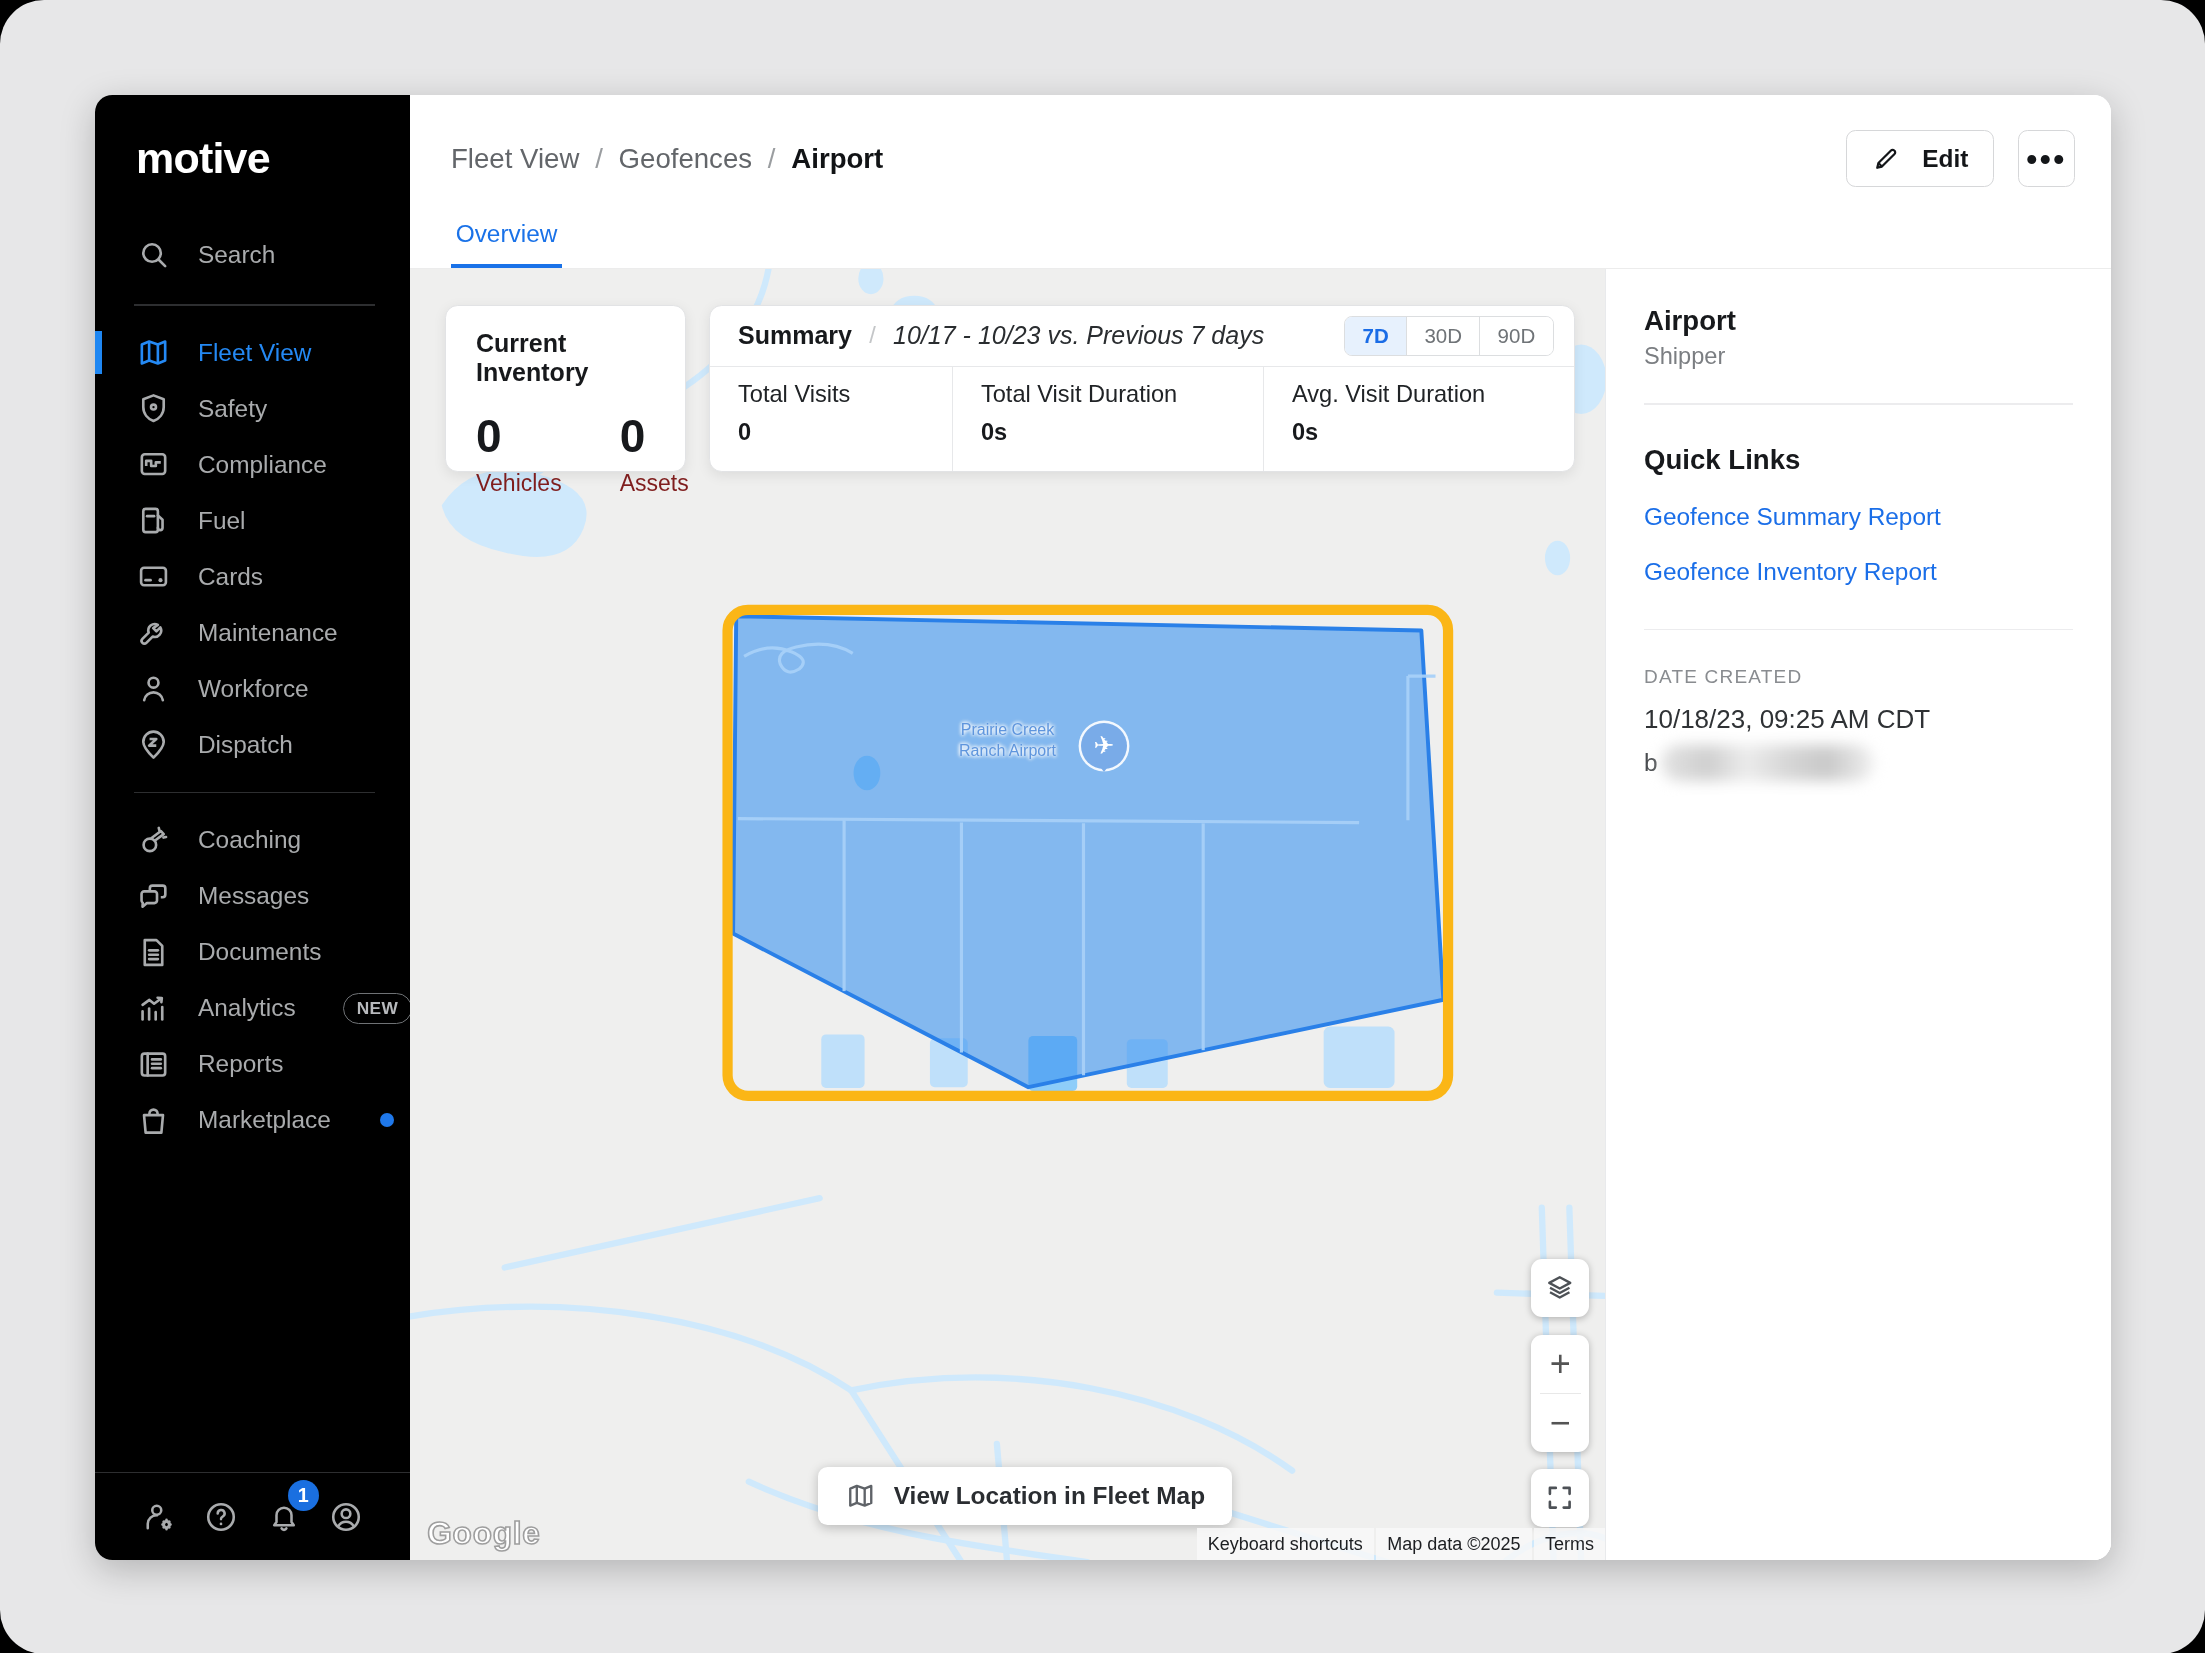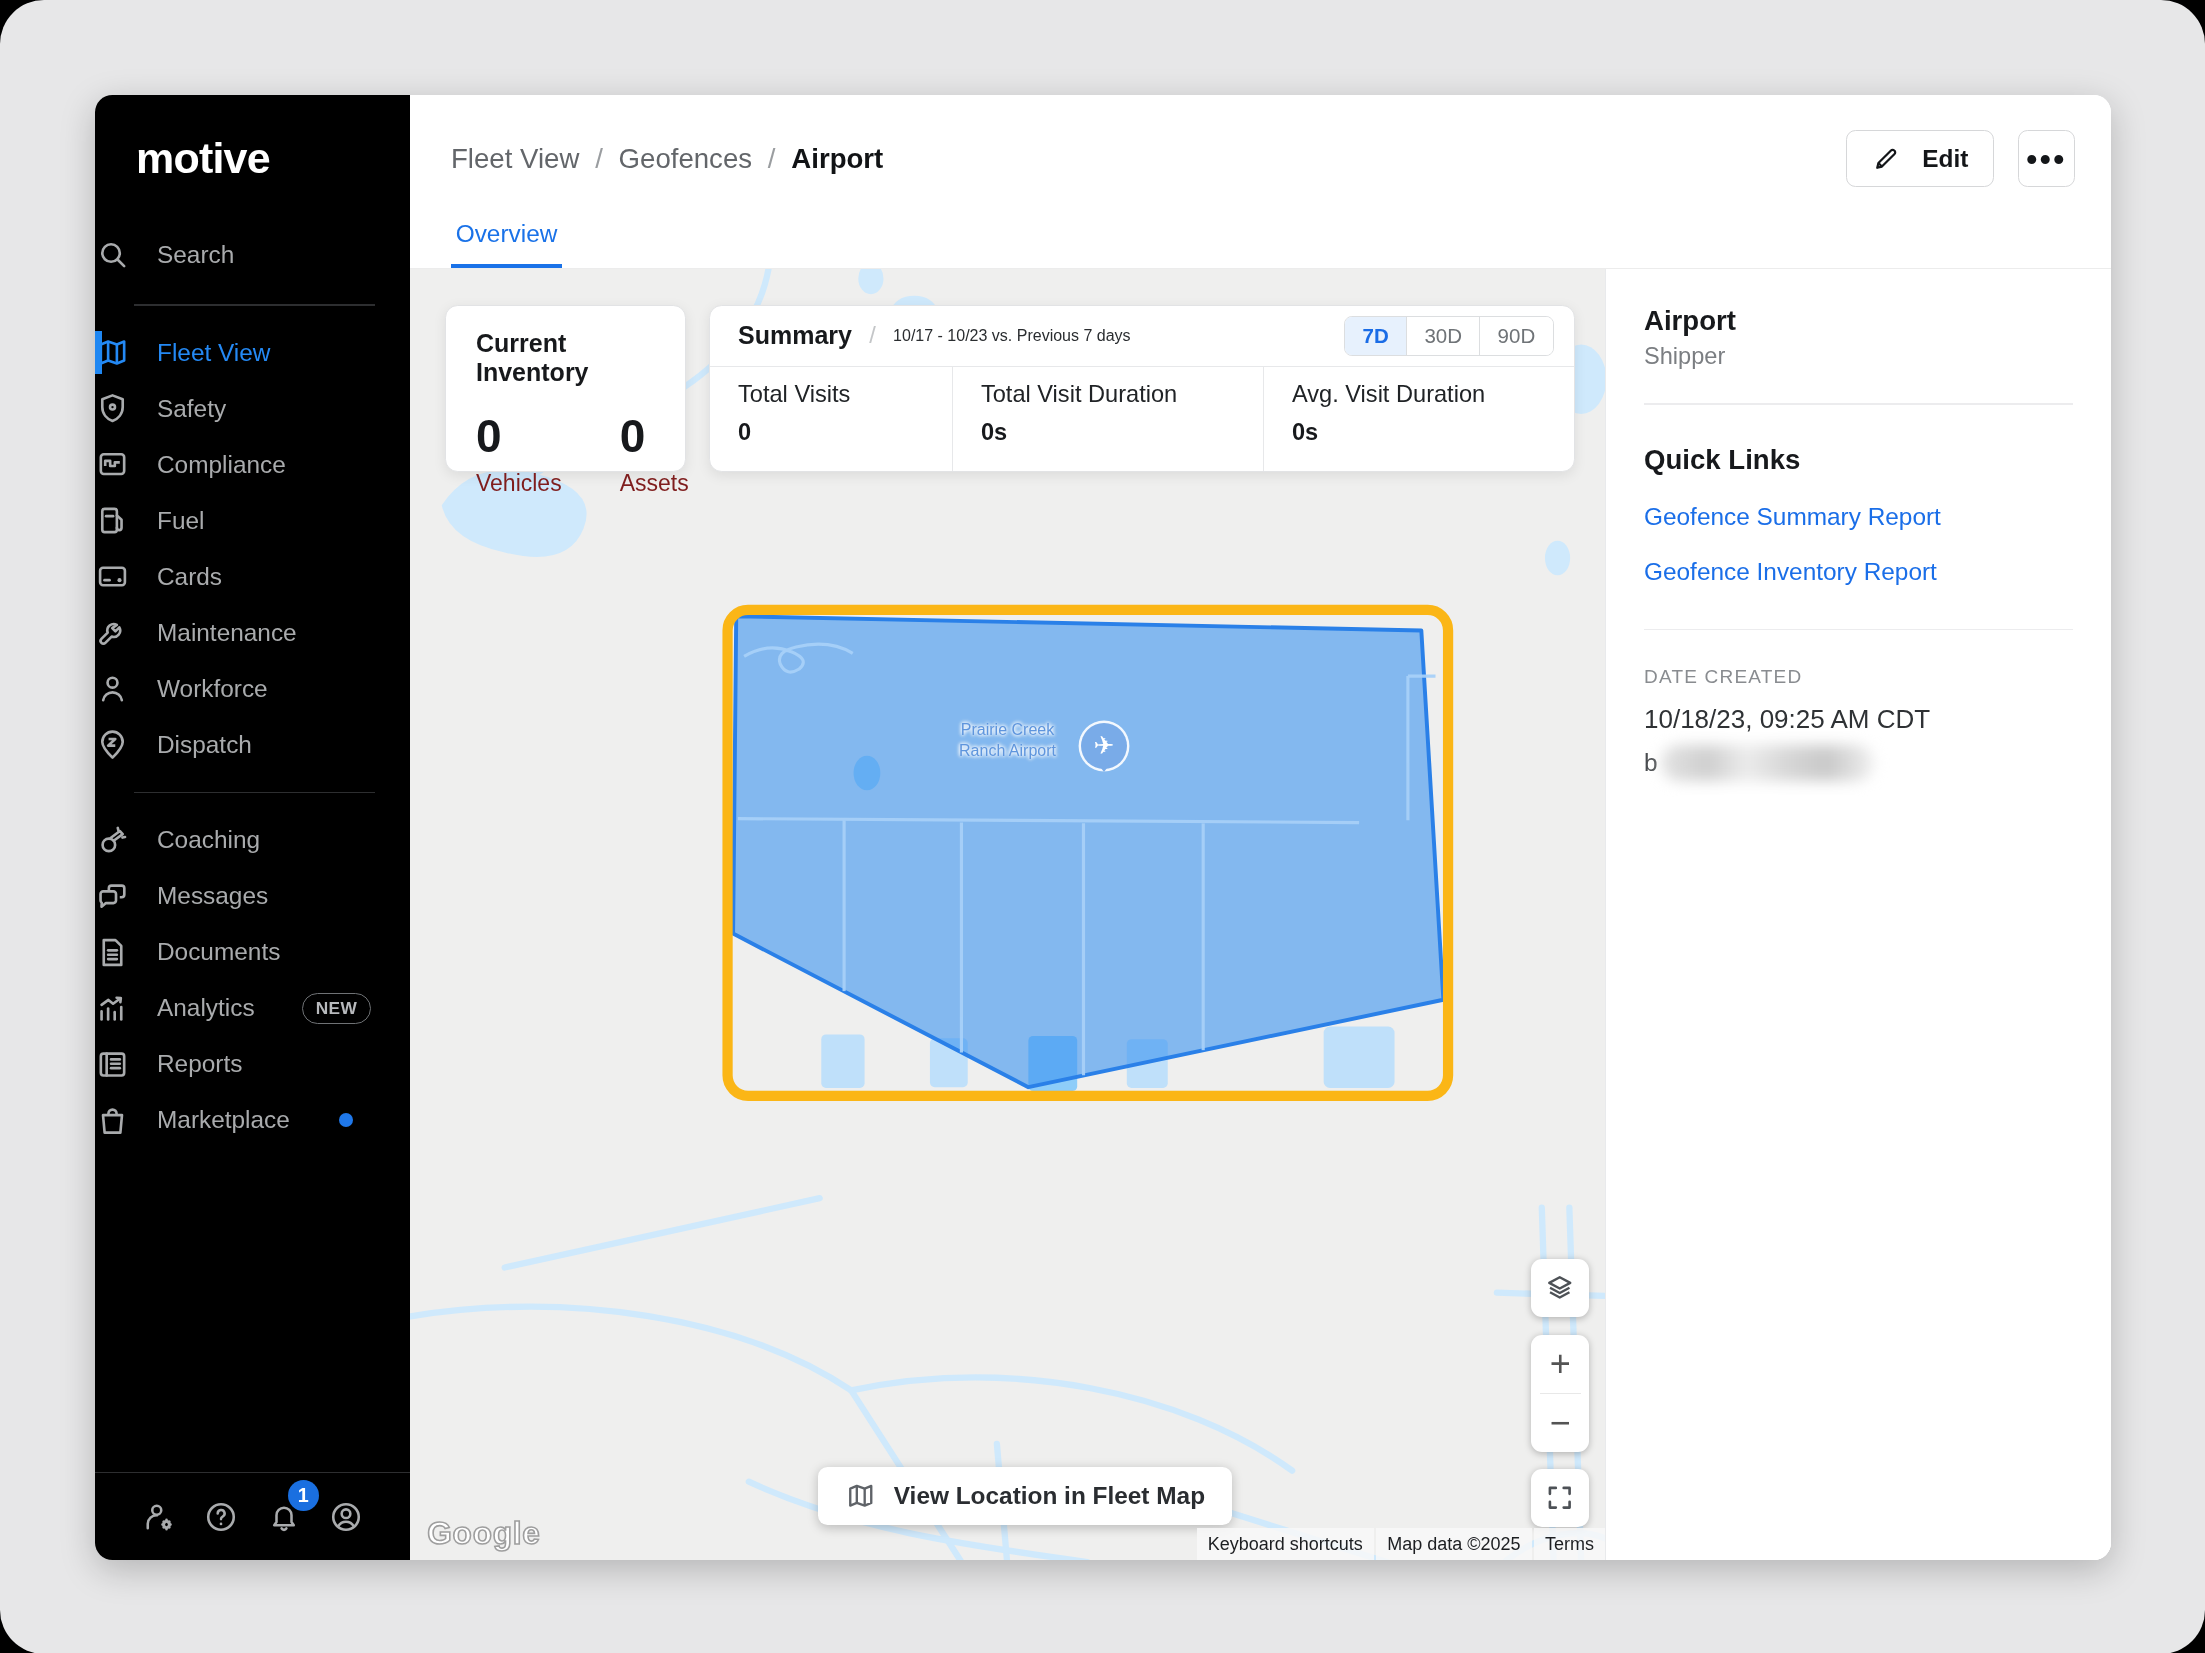--- a/index.html
+++ b/index.html
@@ -4,21 +4,21 @@
 <style>
   * { margin:0; padding:0; box-sizing:border-box; }
   html,body { width:2205px; height:1654px; background:#000; font-family:"Liberation Sans", sans-serif; }
   .stage { position:absolute; inset:0; width:2205px; height:1654px; background:#e7e7e8; border-radius:44px; overflow:hidden; }
   .window { position:absolute; left:95px; top:95px; width:2016px; height:1465px; background:#fff; border-radius:17.3px;
             box-shadow:0 9.5px 35px rgba(0,0,0,.22); display:flex; overflow:hidden; }
 
   
   .sidebar { width:315px; flex:0 0 315px; background:#000000; color:#a9abad; display:flex; flex-direction:column; }
   .logo { padding:39px 0 0 41px; font-size:43px; font-weight:800; color:#fff; letter-spacing:-0.8px; }
-  .side-item { position:relative; display:flex; align-items:center; gap:27px; height:56px; font-size:24.4px; color:#a9abad; cursor:pointer; }
+  .side-item { position:relative; display:flex; align-items:center; gap:27px; padding-left:41px; height:56px; font-size:24.4px; color:#a9abad; cursor:pointer; }
   .side-item svg { width:35px; height:35px; flex:0 0 35px; }
   .side-search { margin-top:41px; height:61px; }
   .side-divider { height:1.6px; background:#2d2e30; margin:19px 35px 19px 39px; }
   .side-item.active { color:#2489f4; }
   .side-item.active::before { content:""; position:absolute; left:0; top:6.3px; bottom:6.3px; width:7px; background:#1f87f2; }
   .badge-new { border:1.6px solid #6f7275; color:#b7b9bc; border-radius:787px; font-size:17.3px; font-weight:600; letter-spacing:0.4px; padding:3.9px 12.6px; margin-left:20.5px; }
   .dot-ind { width:14px; height:14px; border-radius:50%; background:#1f78ea; margin-left:22px; }
   .side-bottom { margin-top:auto; border-top:1.6px solid #2d2e30; height:88px; display:flex; align-items:center; justify-content:space-evenly; padding:0 20.5px; }
   .side-bottom .bicon { position:relative; width:39px; height:39px; display:flex; align-items:center; justify-content:center; cursor:pointer; }
   .side-bottom svg { width:36px; height:36px; }
@@ -57,21 +57,21 @@
   .card { position:absolute; background:#fff; border:0.8px solid #e2e3e5; border-radius:12.6px; box-shadow:0 3.2px 12.6px rgba(0,0,0,.08); }
   .card-inventory { left:35px; top:36px; width:241px; height:167px; padding:23.6px 30px; }
   .card-title { font-size:25px; font-weight:700; color:#17191c; }
   .inv-stats { display:flex; gap:58px; margin-top:22px; }
   .inv-value { font-size:46px; font-weight:700; color:#17191c; letter-spacing:-0.8px; }
   .inv-label { font-size:23px; color:#7f1d1d; margin-top:6.3px; }
 
   .card-summary { left:299px; top:36px; width:866px; height:167px; display:flex; flex-direction:column; }
   .summary-head { display:flex; align-items:center; gap:17.3px; padding:0 20.5px 0 28px; height:61px; border-bottom:0.8px solid #e7e8ea; }
   .summary-sep { color:#c4c6c8; font-size:23.6px; }
-  .summary-range { font-size:16px; color:#2a2d30; }
+  .summary-range { font-size:25px; color:#2a2d30;font-style:italic; }
   .segmented { margin-left:auto; display:flex; border:1.6px solid #dcdee0; border-radius:7.9px; overflow:hidden; }
   .seg { padding:7px 17.3px; font-size:20.5px; color:#6f7377; border-left:1.6px solid #dcdee0; background:#fff; cursor:pointer; }
   .seg:first-child { border-left:none; }
   .seg.active { background:#e7f1fd; color:#1a6ce6; font-weight:600; }
   .summary-stats { flex:1; display:flex; }
   .stat { padding:14px 0 0 28px; }
   .stat-1 { flex:0 0 28%; }
   .stat-2 { flex:0 0 36%; border-left:0.8px solid #e7e8ea; }
   .stat-3 { flex:1; border-left:0.8px solid #e7e8ea; }
   .stat-label { font-size:23.6px; color:#202326; }

